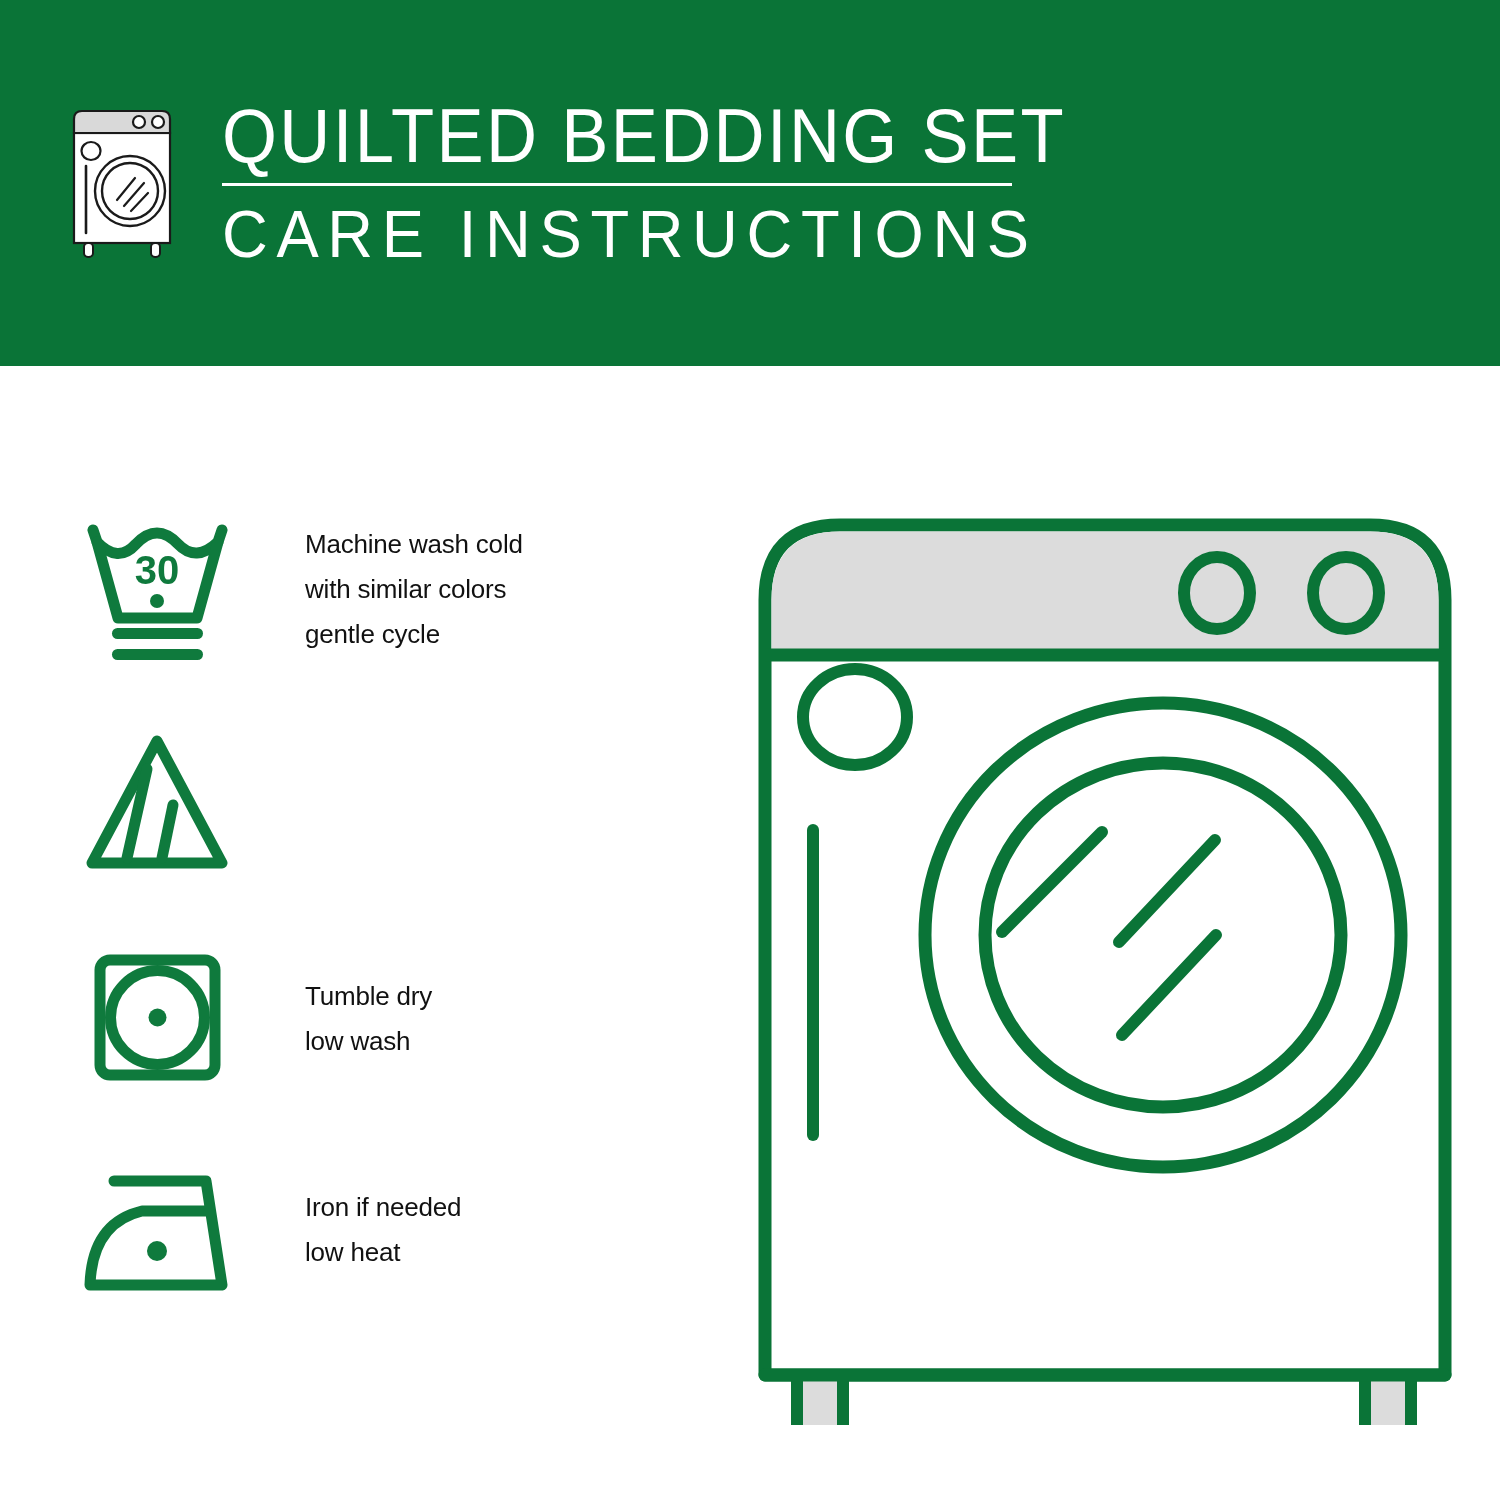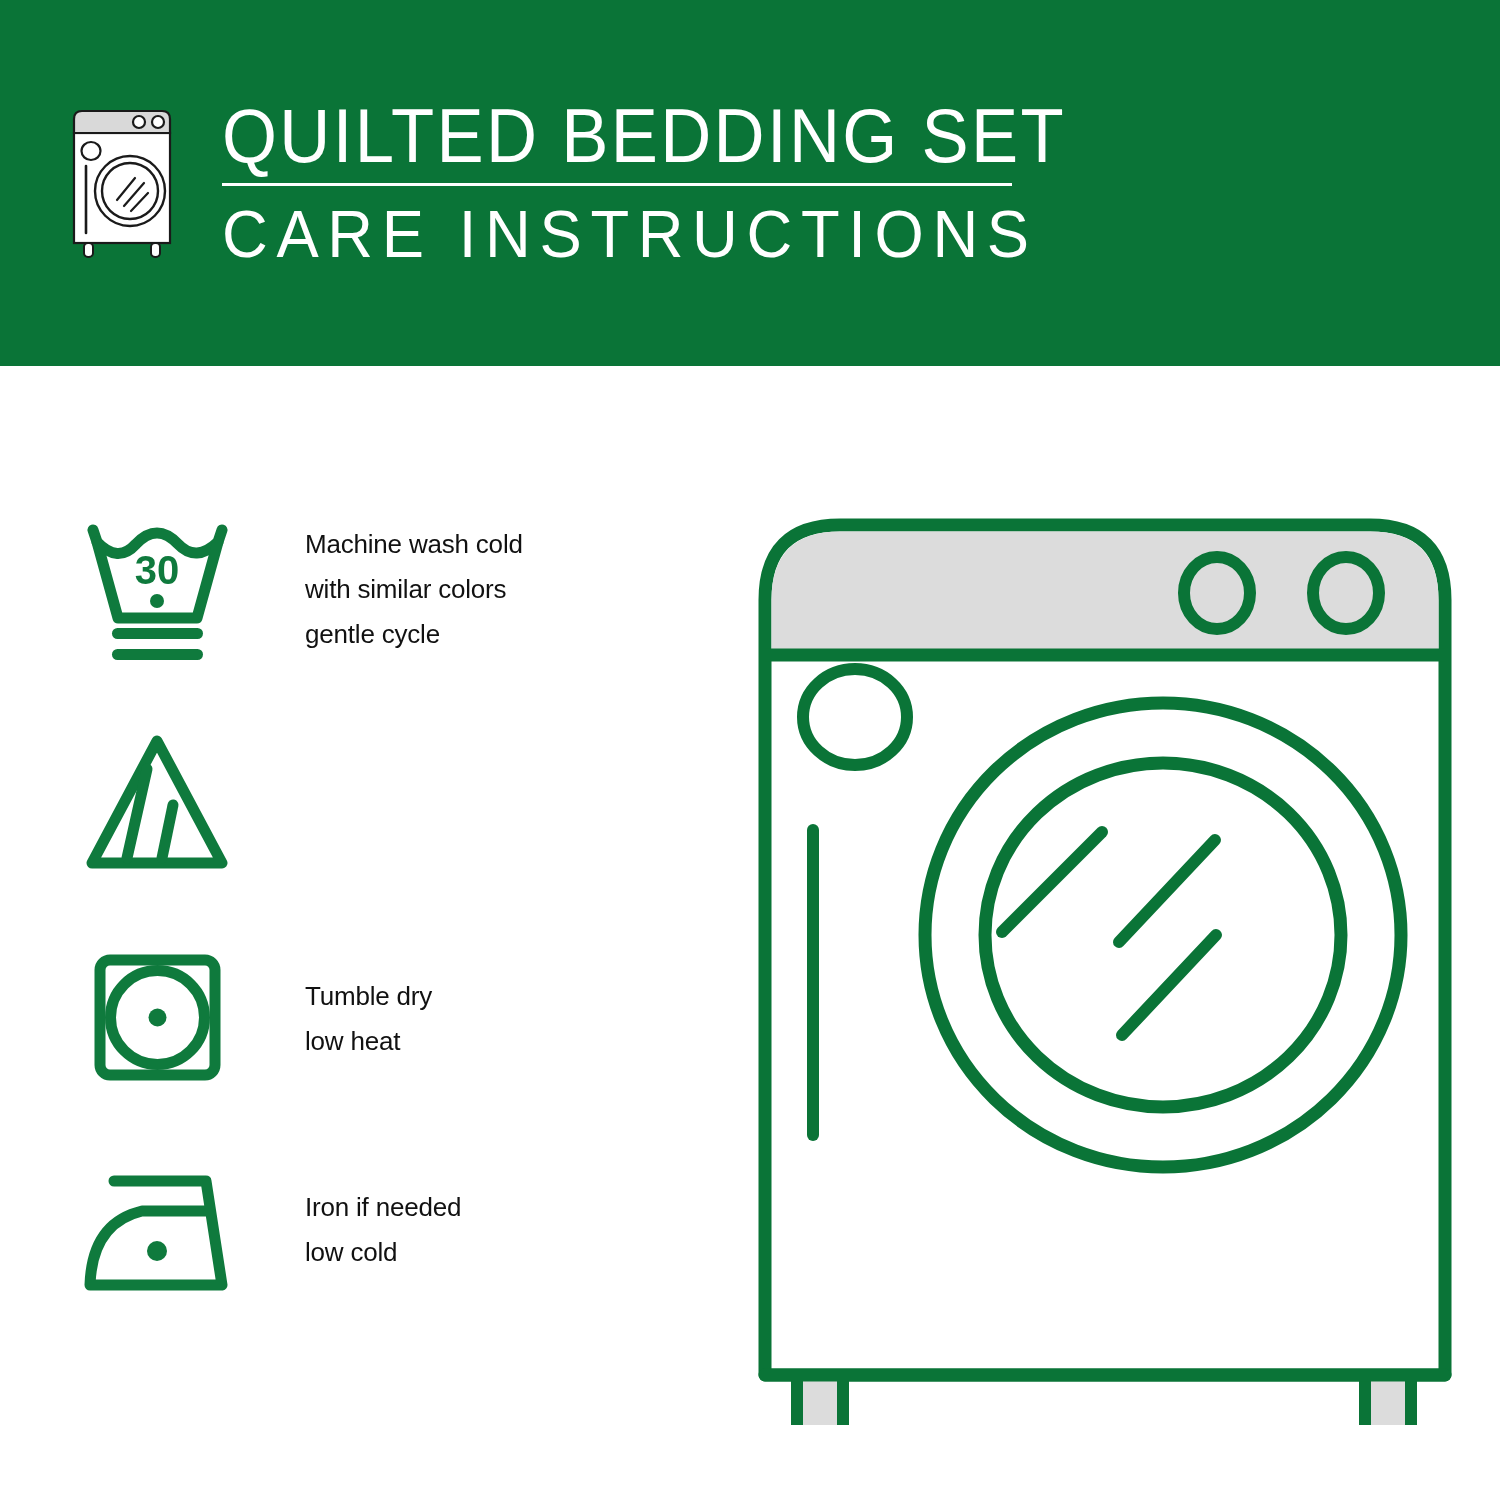--- a/index.html
+++ b/index.html
@@ -196,34 +196,34 @@
 
     <div class="care-row care-row-2">
       <div class="care-symbol">
         <svg viewBox="0 0 175 160" width="175" height="160">
           <rect x="30" y="22" width="115" height="115" rx="10" fill="none" stroke="#0f7a3d" stroke-width="11"></rect>
           <circle cx="87.5" cy="79.5" r="47" fill="none" stroke="#0f7a3d" stroke-width="11"></circle>
           <circle cx="87.5" cy="79.5" r="9" fill="#0f7a3d"></circle>
         </svg>
       </div>
       <div class="care-label">Tumble dry
-low heat</div>
+low wash</div>
     </div>
 
     <div class="care-row care-row-3">
       <div class="care-symbol">
         <svg viewBox="0 0 175 140" width="175" height="140">
           <g fill="none" stroke="#0f7a3d" stroke-width="11" stroke-linecap="round" stroke-linejoin="round">
             <path d="M44 18 L136 18 L152 122 L20 122 Q22 60 72 48 L137 48"></path>
           </g>
           <circle cx="87" cy="88" r="10" fill="#0f7a3d"></circle>
         </svg>
       </div>
       <div class="care-label">Iron if needed
-low cold</div>
+low heat</div>
     </div>
 
   </div>
 
   <div class="machine-art">
     <svg viewBox="0 0 720 930" width="720" height="930">
 
       <path d="M20 105 Q20 30 95 30 L625 30 Q700 30 700 105 L700 880 L20 880 Z" fill="#ffffff" stroke="#0a7437" stroke-width="13" stroke-linejoin="round"></path>
 
       <path d="M26.5 105 Q26.5 36.5 95 36.5 L625 36.5 Q693.5 36.5 693.5 105 L693.5 160 L26.5 160 Z" fill="#dcdcdc"></path>

